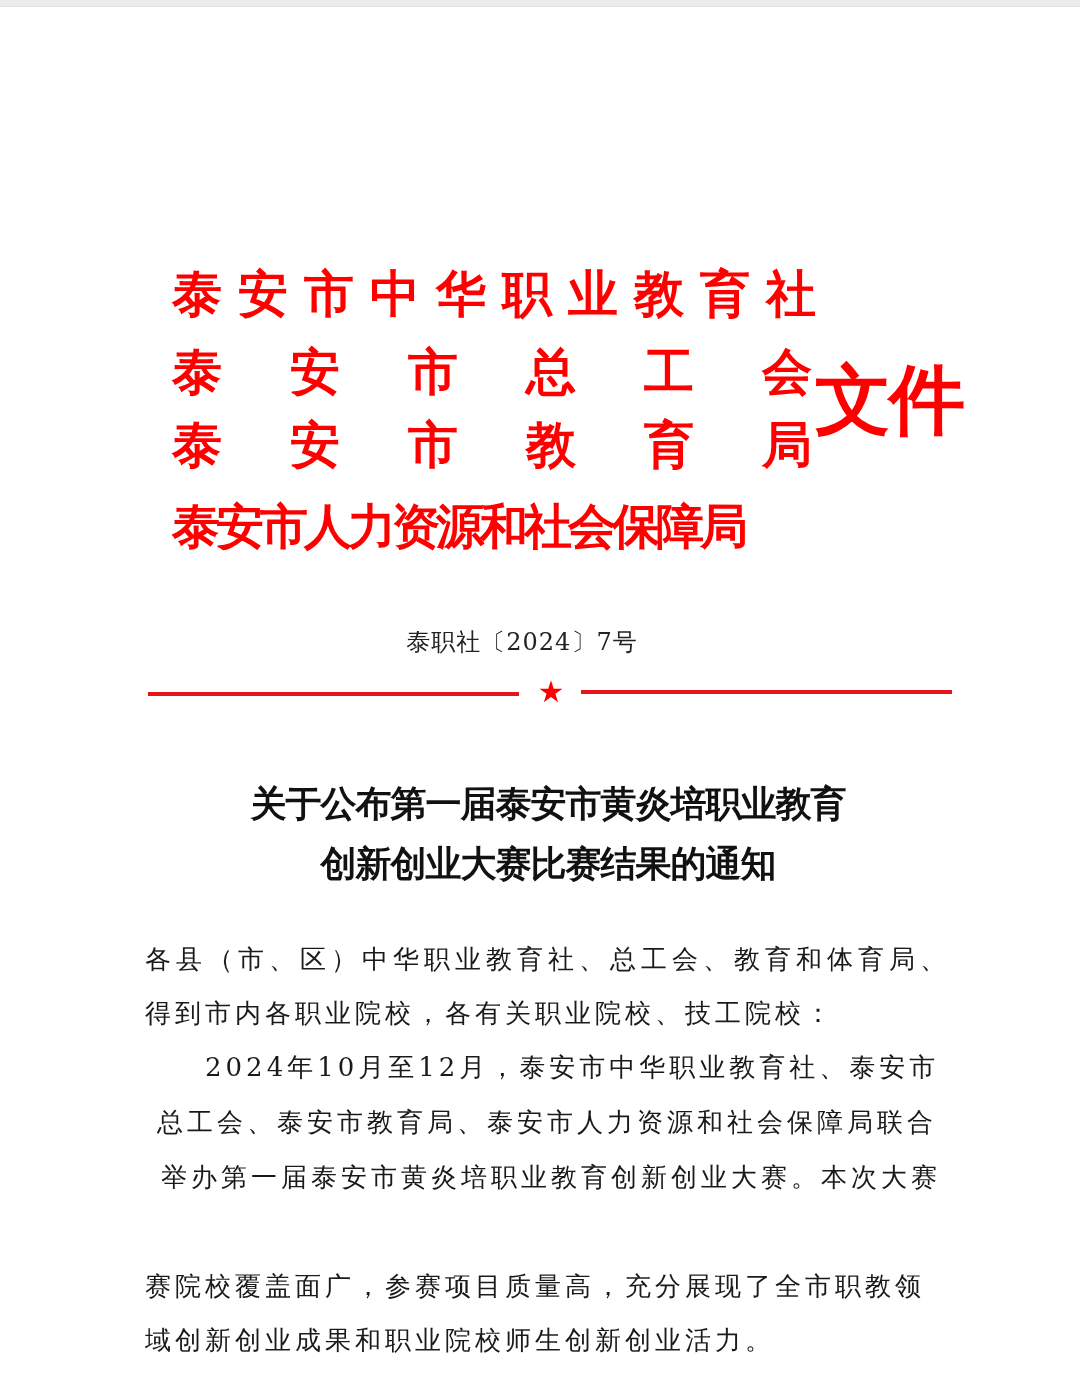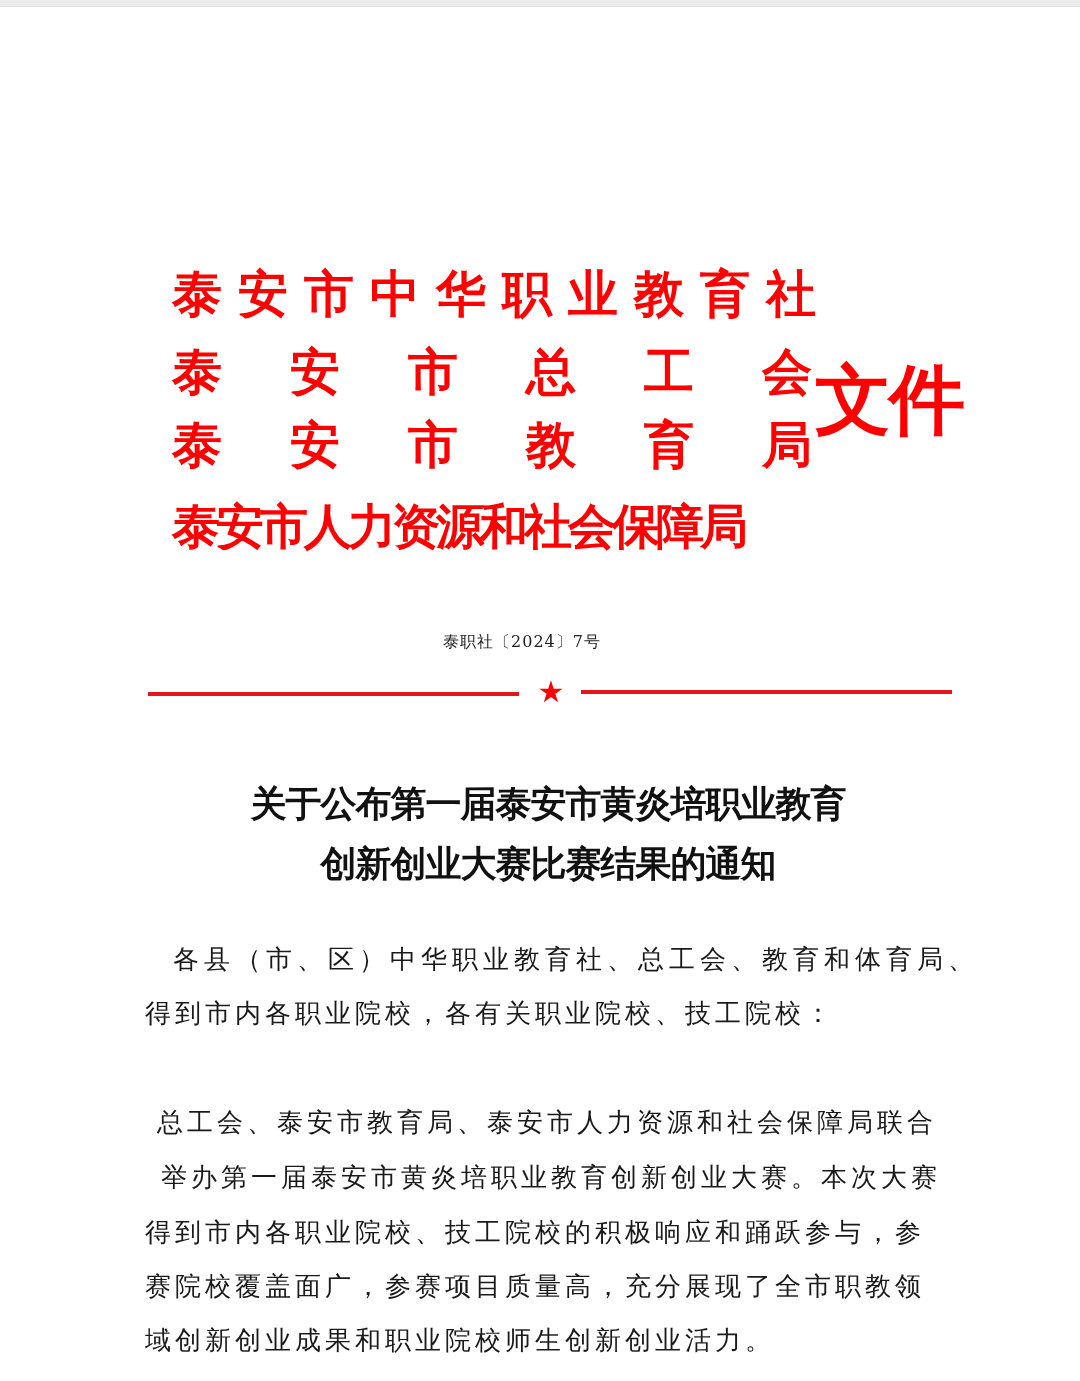--- a/index.html
+++ b/index.html
@@ -62,21 +62,21 @@
       font-size: 76px;
       line-height: 90px;
       letter-spacing: -2px;
       white-space: nowrap;
     }
     .doc-number {
       position: absolute;
       left: 0; width: 1044px;
       top: 617px;
       text-align: center;
-      font-size: 16px;
+      font-size: 24px;
       color: #222;
       line-height: 36px;
       letter-spacing: 1px;
     }
     .divider-left, .divider-right {
       position: absolute;
       height: 4px;
       background: #e8141b;
     }
     .divider-left { left: 148px; width: 371px; top: 685px; }
@@ -143,34 +143,34 @@
   <div class="doc-number">泰职社〔2024〕7号</div>
 
   <div class="divider-left"></div>
   <div class="star">★</div>
   <div class="divider-right"></div>
 
   <div class="title l1">关于公布第一届泰安市黄炎培职业教育</div>
   <div class="title l2">创新创业大赛比赛结果的通知</div>
 
   <div class="para-line" style="top:925px;">
-    <span style="letter-spacing:5px;margin-left:28px;">各县（市、区）中华职业教育社、总工会、教育和体育局、</span>
+    <span style="letter-spacing:5px;">各县（市、区）中华职业教育社、总工会、教育和体育局、</span>
   </div>
   <div class="para-line left" style="top:979px;">
     <span style="letter-spacing:4px;">得到市内各职业院校，各有关职业院校、技工院校：</span>
   </div>
 
+  <div class="para-line indent left" style="top:1033px;">
+    <span style="letter-spacing:4px;">2024年10月至12月，泰安市中华职业教育社、泰安市</span>
+  </div>
   <div class="para-line left" style="top:1088px;margin-left:12px;">
     <span style="letter-spacing:4px;">总工会、泰安市教育局、泰安市人力资源和社会保障局联合</span>
   </div>
   <div class="para-line left" style="top:1143px;margin-left:16px;">
     <span style="letter-spacing:4px;">举办第一届泰安市黄炎培职业教育创新创业大赛。本次大赛</span>
-  </div>
-  <div class="para-line left" style="top:1198px;">
-    <span style="letter-spacing:4px;">得到市内各职业院校、技工院校的积极响应和踊跃参与，参</span>
   </div>
   <div class="para-line left" style="top:1252px;">
     <span style="letter-spacing:4px;text-align:center;">赛院校覆盖面广，参赛项目质量高，充分展现了全市职教领</span>
   </div>
   <div class="para-line left" style="top:1306px;">
     <span style="letter-spacing:4px;">域创新创业成果和职业院校师生创新创业活力。</span>
   </div>
 
 </div>
 

